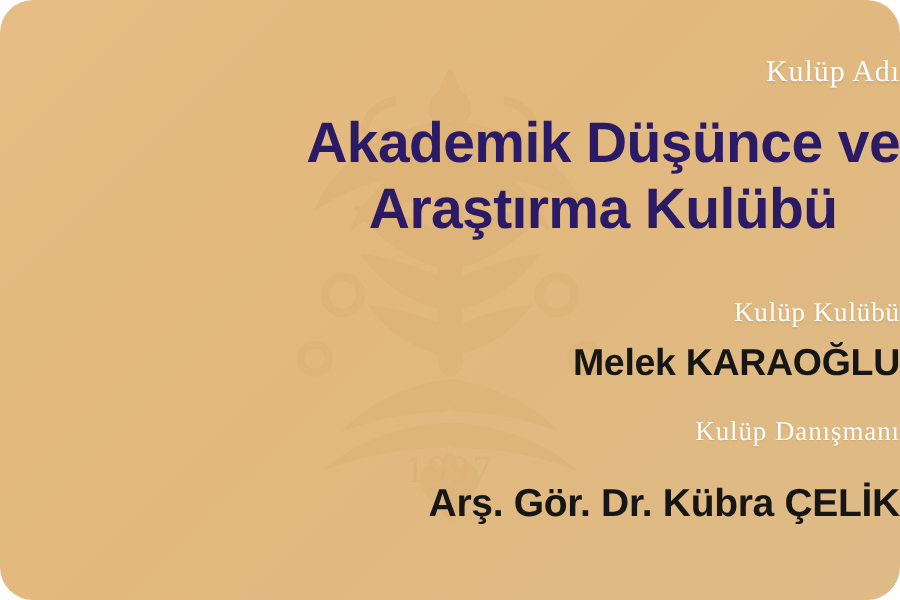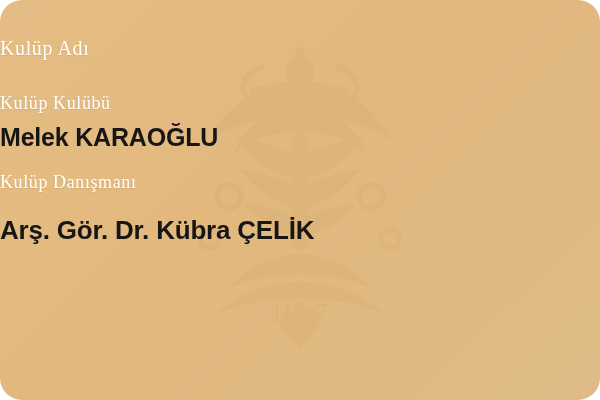--- a/index.html
+++ b/index.html
@@ -55,21 +55,21 @@
   }
 
   
   .content {
     position: relative;
     z-index: 2;
     width: 100%;
     height: 100%;
     display: flex;
     flex-direction: column;
-    align-items: flex-start;
+    align-items: flex-end;
   }
 
   .label-serif {
     font-family: "Liberation Serif", "DejaVu Serif", serif;
     color: #ffffff;
     text-align: center;
     letter-spacing: 0.6px;
     line-height: 1;
     text-shadow: 0 1px 1px rgba(140, 100, 45, 0.18);
   }
@@ -161,20 +161,24 @@
         <ellipse cx="170" cy="330" rx="6" ry="10"></ellipse>
       </g>
     </svg>
     <div class="wm-year">1997</div>
   </div>
 
   <div class="content">
 
     <div class="label-serif label-club-name">Kulüp Adı</div>
 
+    <div class="club-title">
+      <div>Akademik Düşünce ve</div>
+      <div>Araştırma Kulübü</div>
+    </div>
 
     <div class="label-serif label-president">Kulüp Kulübü</div>
 
     <div class="person-name president-name">Melek KARAOĞLU</div>
 
     <div class="label-serif label-advisor">Kulüp Danışmanı</div>
 
     <div class="person-name advisor-name">Arş. Gör. Dr. Kübra ÇELİK</div>
 
   </div>

